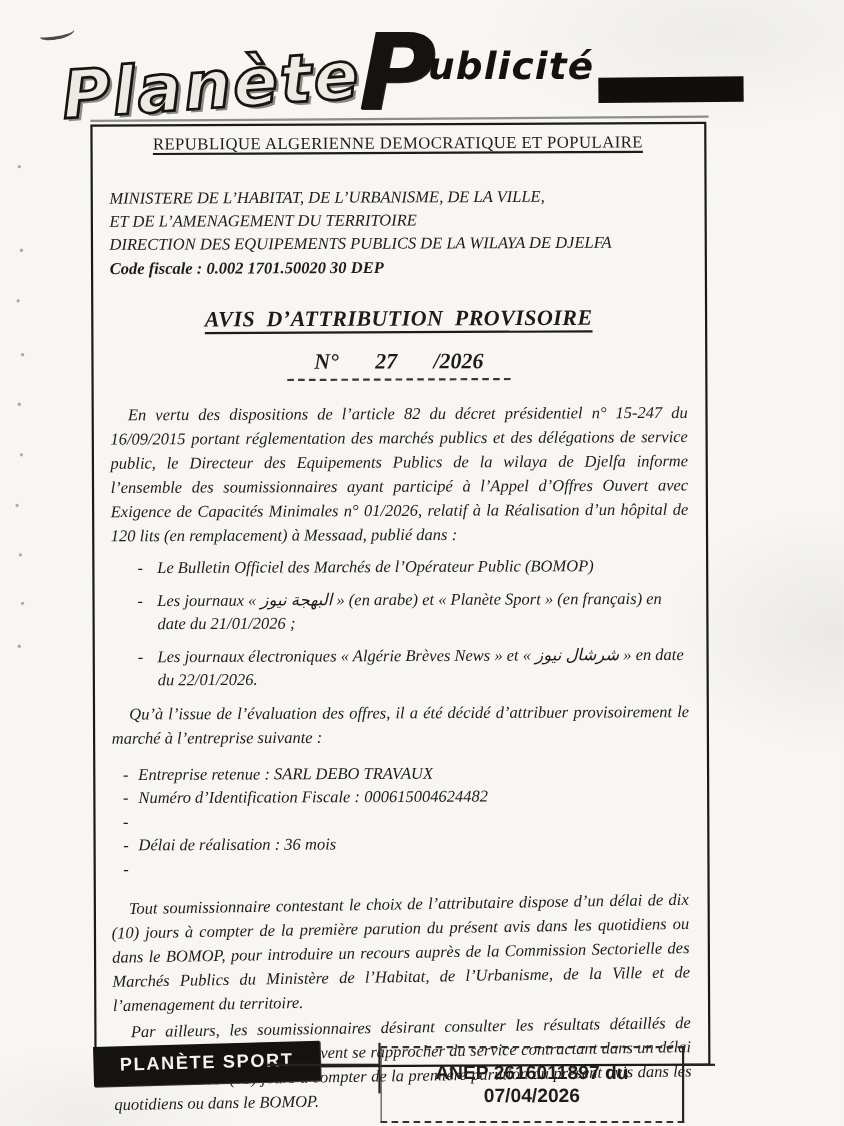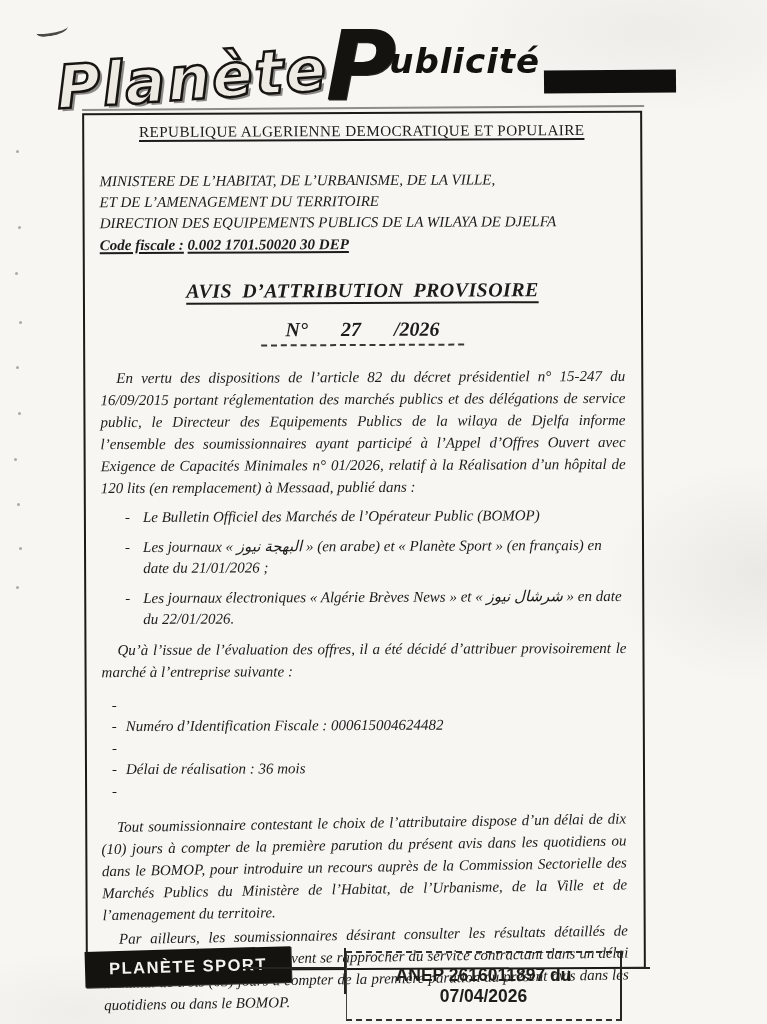--- a/index.html
+++ b/index.html
@@ -45,21 +45,21 @@
     border:2px solid #1b1a17;padding:5px 16px 0 15px;box-sizing:border-box;
     transform:rotate(-.25deg);}
   .doc-box::before{content:"";position:absolute;left:-2px;top:-7px;width:101%;height:2px;
     background:rgba(40,38,34,.5);transform:rotate(-.15deg);}
 
   .republic{text-align:center;font-size:15.2px;letter-spacing:.4px;margin-top:3px;
     text-decoration:underline;text-underline-offset:3px;text-decoration-thickness:1.5px;}
 
   .ministry{margin-top:30px;font-style:italic;font-size:15px;line-height:21px;}
   .fiscal{font-weight:bold;margin-top:1px;}
-  .fiscal .u{text-decoration:underline;text-underline-offset:2px;text-decoration-thickness:1.5px;}
+  .fiscal .u{text-underline-offset:2px;text-decoration-thickness:1.5px;}
 
   .title{margin:24px 0 0 0;text-align:center;font-size:20px;font-style:italic;font-weight:bold;
     letter-spacing:.4px;word-spacing:5px;
     text-decoration:underline;text-underline-offset:5px;text-decoration-thickness:2px;}
 
   .numline{margin-top:16px;text-align:center;}
   .numline .grp{display:inline-block;border-bottom:2px dashed #3a3834;padding:0 10px 3px 10px;
     font-style:italic;font-weight:bold;font-size:20px;}
   .numline .grp span{margin:0 14px;}
 
@@ -155,20 +155,21 @@
         <span class="dash">-</span>
         <span>Les journaux électroniques « Algérie Brèves News » et « شرشال نيوز » en date du 22/01/2026.</span>
       </li>
     </ul>
 
     <p class="para indent decision">Qu’à l’issue de l’évaluation des offres, il a été décidé d’attribuer provisoirement le marché à l’entreprise suivante :</p>
 
     <ul class="detail-list">
       <li>
         <span class="dash">-</span>
+        <span>Entreprise retenue : SARL DEBO TRAVAUX</span>
       </li>
       <li>
         <span class="dash">-</span>
         <span>Numéro d’Identification Fiscale : 000615004624482</span>
       </li>
       <li>
         <span class="dash">-</span>
       </li>
       <li>
         <span class="dash">-</span>

